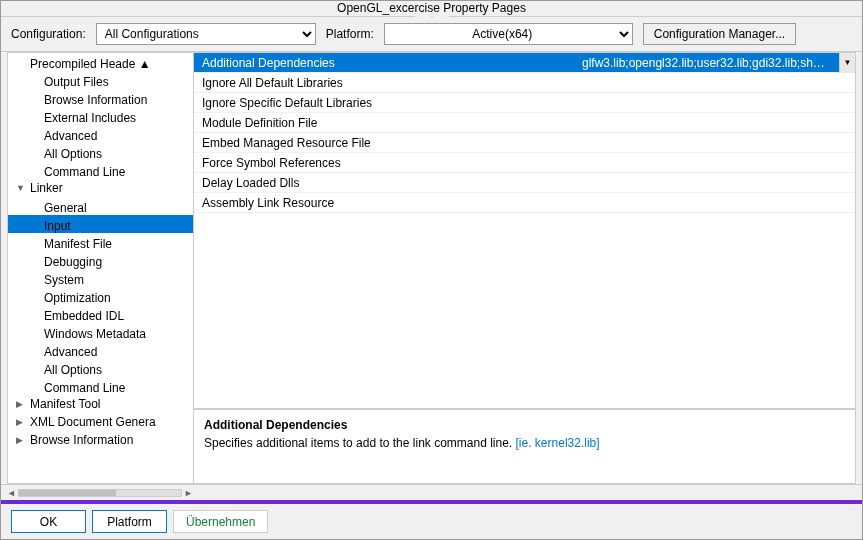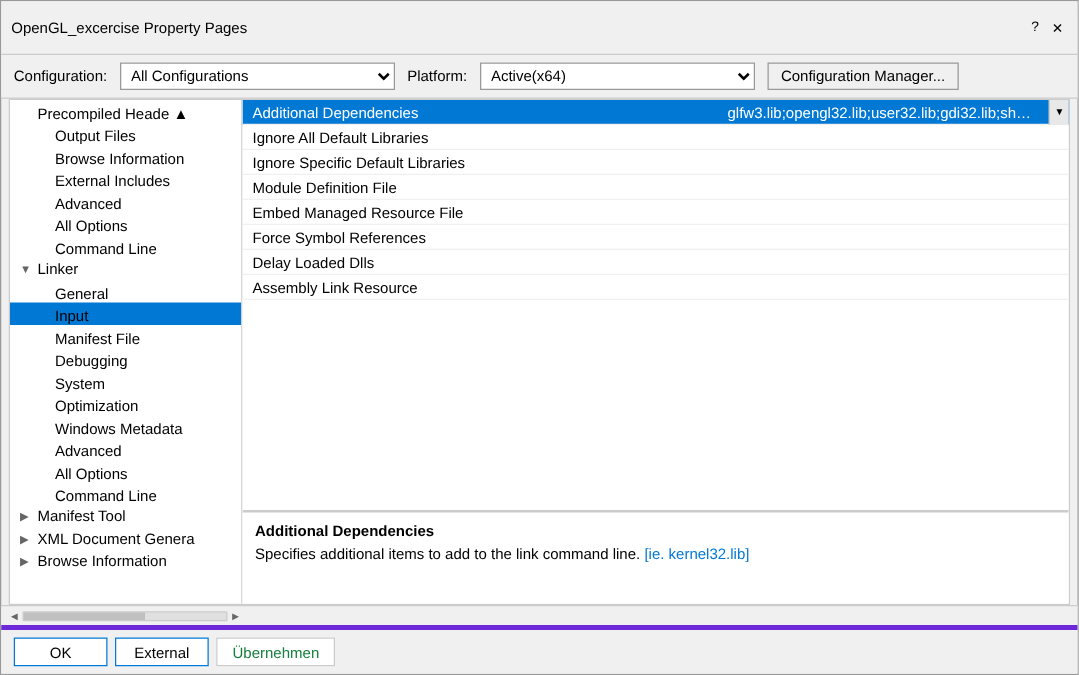--- a/index.html
+++ b/index.html
@@ -18,26 +18,27 @@
       width: 863px;
       height: 540px;
       background: #f0f0f0;
       border: 1px solid #999;
       display: flex;
       flex-direction: column;
       box-shadow: 2px 2px 8px rgba(0,0,0,0.3);
     }
     .title-bar {
       background: #f0f0f0;
-      padding: 21px 8px;
+      padding: 0 8px;
       display: flex;
       align-items: center;
       justify-content: space-between;
       border-bottom: 1px solid #ccc;
       height: 16px;
+      flex-direction: column;
     }
     .title-bar-text {
       font-size: 12px;
       color: #000;
     }
     .title-bar-buttons {
       display: flex;
       gap: 2px;
     }
     .title-btn {
@@ -67,21 +68,22 @@
       font-size: 12px;
       border: 1px solid #999;
       background: white;
       padding: 0 4px;
       cursor: pointer;
     }
     .config-select-wide {
       width: 220px;
     }
     .config-select-platform {
-      width: 220px;
+      width: 249px;
+      text-align: center;
     }
     .config-manager-btn {
       height: 22px;
       font-size: 12px;
       padding: 0 10px;
       border: 1px solid #999;
       background: #f0f0f0;
       cursor: pointer;
     }
     .main-content {
@@ -272,20 +274,21 @@
         <div class="sidebar-section">
           <span class="expand-icon">▼ </span>
           <span>Linker</span>
         </div>
         <div class="sidebar-item indented2">General</div>
         <div class="sidebar-item indented2 selected">Input</div>
         <div class="sidebar-item indented2">Manifest File</div>
         <div class="sidebar-item indented2">Debugging</div>
         <div class="sidebar-item indented2">System</div>
         <div class="sidebar-item indented2">Optimization</div>
+        <div class="sidebar-item indented2">Embedded IDL</div>
         <div class="sidebar-item indented2">Windows Metadata</div>
         <div class="sidebar-item indented2">Advanced</div>
         <div class="sidebar-item indented2">All Options</div>
         <div class="sidebar-item indented2">Command Line</div>
         <div class="sidebar-section">
           <span class="expand-icon">▶ </span>
           <span>Manifest Tool</span>
         </div>
         <div class="sidebar-section">
           <span class="expand-icon">▶ </span>
@@ -347,16 +350,16 @@
       <span style="cursor:pointer; font-size:9px; color:#666;">◄</span>
       <div style="flex:1; height:8px; background:#e0e0e0; border:1px solid #ccc; border-radius:1px;">
         <div style="width:60%; height:100%; background:#c0c0c0;"></div>
       </div>
       <span style="cursor:pointer; font-size:9px; color:#666;">►</span>
     </div>
   </div>
 
   <div class="bottom-bar">
     <button class="bottom-btn">OK</button>
-    <button class="bottom-btn">External</button>
+    <button class="bottom-btn">Platform</button>
     <button class="bottom-btn disabled">Übernehmen</button>
   </div>
 </div>
 
 </body></html>

